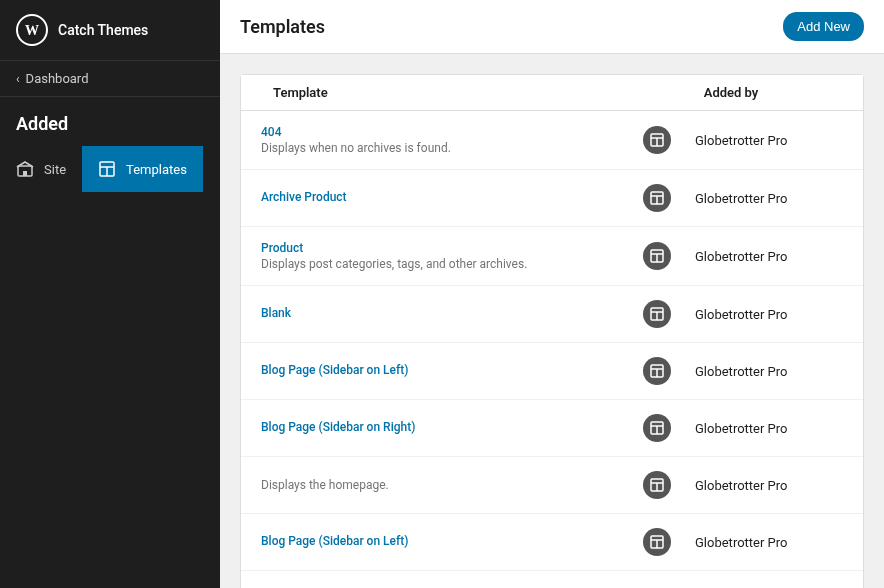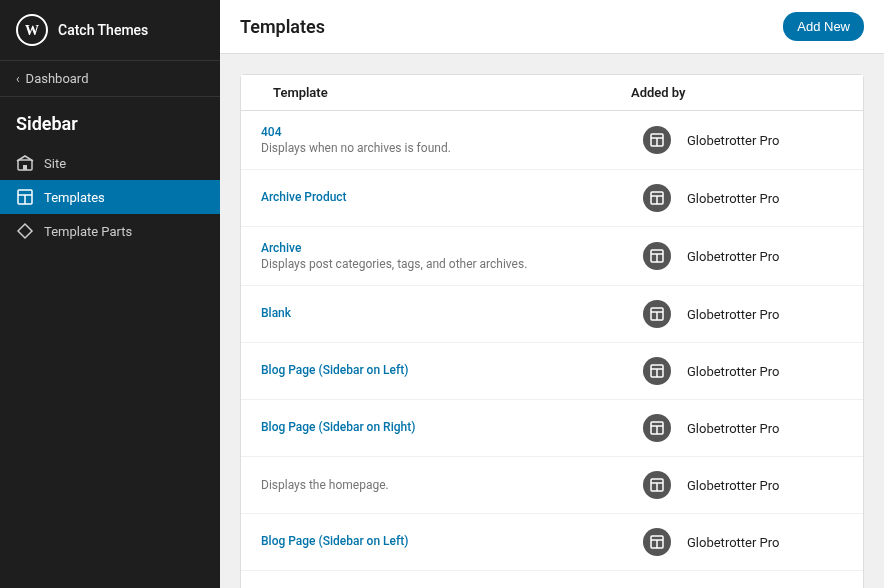--- a/index.html
+++ b/index.html
@@ -43,21 +43,21 @@
       border-bottom: 1px solid #333;
     }
     .sidebar-section-label {
       padding: 16px 16px 8px 16px;
       font-size: 18px;
       font-weight: 600;
       color: #fff;
     }
     .sidebar-nav {
       display: flex;
-      flex-direction: column;
+      flex-direction: row;
       padding: 4px 0;
     }
     .sidebar-item {
       display: flex;
       align-items: center;
       gap: 10px;
       padding: 8px 16px;
       font-size: 13px;
       color: #ccc;
       cursor: pointer;
@@ -131,20 +131,21 @@
       flex: 1;
       font-size: 13px;
       font-weight: 600;
       color: #1e1e1e;
     }
     .col-added-by {
       width: 200px;
       font-size: 13px;
       font-weight: 600;
       color: #1e1e1e;
+      text-align: center;
     }
     .table-row {
       display: flex;
       align-items: center;
       padding: 14px 20px;
       border-bottom: 1px solid #f0f0f1;
       cursor: pointer;
     }
     .table-row:last-child { border-bottom: none; }
     .row-template {
@@ -157,21 +158,21 @@
       margin-bottom: 2px;
     }
     .row-template-desc {
       font-size: 12px;
       color: #757575;
     }
     .row-added-by {
       width: 200px;
       display: flex;
       align-items: center;
-      gap: 16px;
+      gap: 24px;
     }
     .added-by-icon {
       width: 28px;
       height: 28px;
       background: #555;
       border-radius: 50%;
       display: flex;
       align-items: center;
       justify-content: center;
       flex-shrink: 0;
@@ -197,21 +198,21 @@
     <svg class="wp-logo" viewBox="0 0 32 32" fill="none" xmlns="http://www.w3.org/2000/svg">
       <circle cx="16" cy="16" r="15" stroke="#fff" stroke-width="2" fill="none"></circle>
       <text x="16" y="21" text-anchor="middle" fill="#fff" font-size="14" font-weight="bold" font-family="serif">W</text>
     </svg>
     <span class="sidebar-brand">Catch Themes</span>
   </div>
   <div class="sidebar-back">
     <span style="font-size:12px;">‹</span>
     <span>Dashboard</span>
   </div>
-  <div class="sidebar-section-label">Sidebar</div>
+  <div class="sidebar-section-label">Added</div>
   <nav class="sidebar-nav">
 
     <div class="sidebar-item">
       <span class="sidebar-icon">
         <svg viewBox="0 0 18 18" fill="none" xmlns="http://www.w3.org/2000/svg" width="18" height="18">
           <rect x="2" y="6" width="14" height="10" rx="1" stroke="#ccc" stroke-width="1.5" fill="none"></rect>
           <path d="M1 7L9 2L17 7" stroke="#ccc" stroke-width="1.5" fill="none"></path>
           <rect x="7" y="11" width="4" height="5" fill="#ccc"></rect>
         </svg>
       </span>
@@ -279,21 +280,21 @@
       <rect x="2" y="2" width="12" height="12" rx="1" stroke="#fff" stroke-width="1.5" fill="none"></rect>
       <line x1="2" y1="6" x2="14" y2="6" stroke="#fff" stroke-width="1.5"></line>
       <line x1="8" y1="6" x2="8" y2="14" stroke="#fff" stroke-width="1.5"></line>
     </svg>
               </div>
               <span class="added-by-name">Globetrotter Pro</span>
             </div>
           </div>
           <div class="table-row">
             <div class="row-template">
-              <div class="row-template-name">Archive</div>
+              <div class="row-template-name">Product</div>
               <div class="row-template-desc">Displays post categories, tags, and other archives.</div>
             </div>
             <div class="row-added-by">
               <div class="added-by-icon">
                 <svg viewBox="0 0 16 16" fill="none" xmlns="http://www.w3.org/2000/svg">
       <rect x="2" y="2" width="12" height="12" rx="1" stroke="#fff" stroke-width="1.5" fill="none"></rect>
       <line x1="2" y1="6" x2="14" y2="6" stroke="#fff" stroke-width="1.5"></line>
       <line x1="8" y1="6" x2="8" y2="14" stroke="#fff" stroke-width="1.5"></line>
     </svg>
               </div>

